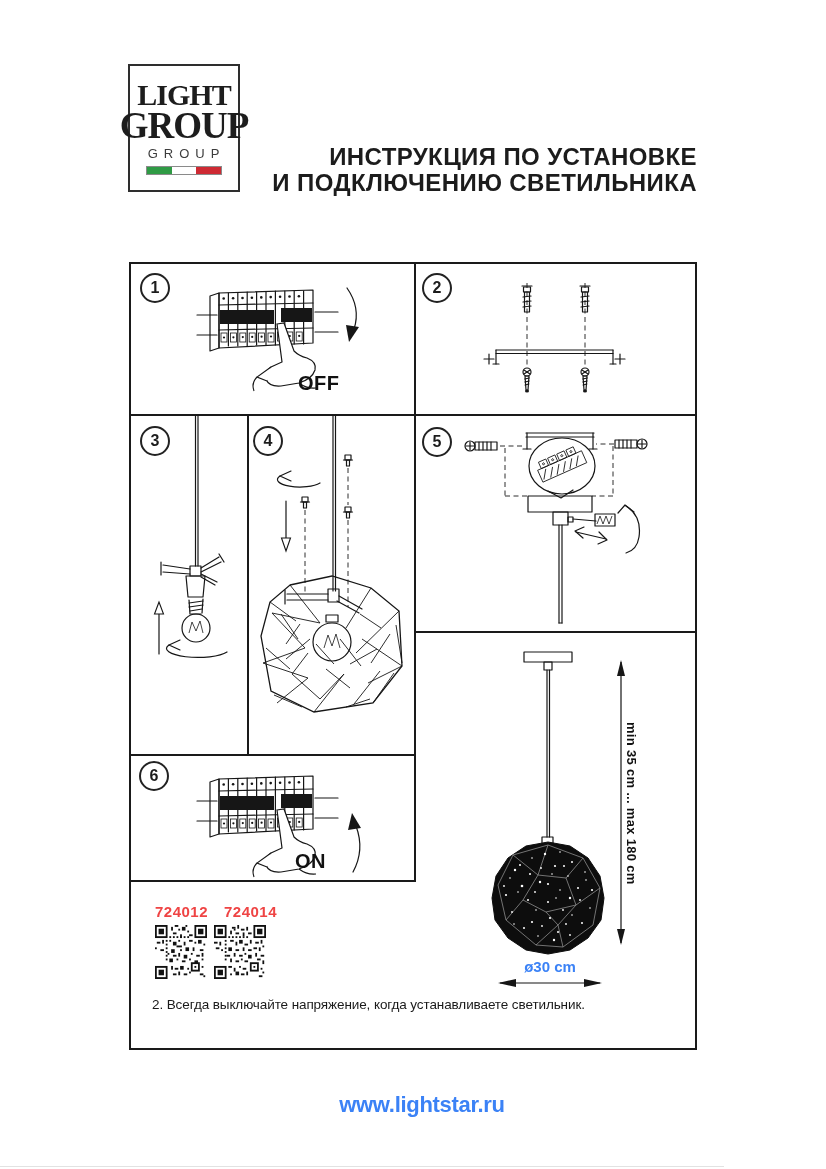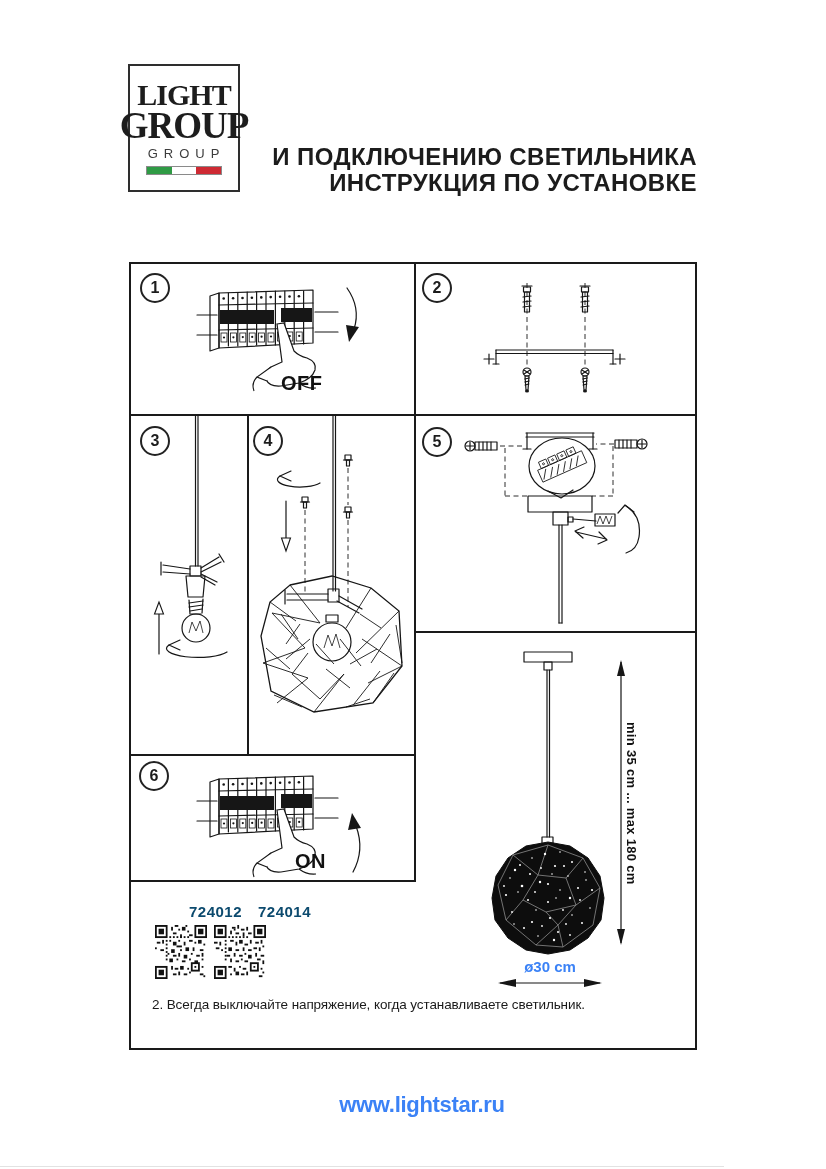--- a/index.html
+++ b/index.html
@@ -22,21 +22,21 @@
              font-weight:700;font-size:24px;line-height:26px;letter-spacing:0.4px;}
   
   .badge{position:absolute;width:30px;height:30px;border:2px solid #222;border-radius:50%;
          box-sizing:border-box;display:flex;align-items:center;justify-content:center;
          font-weight:700;font-size:16px;background:#fff;}
   .plabel{position:absolute;font-weight:700;font-size:20px;letter-spacing:0.5px;color:#111;}
   .vdim{position:absolute;left:624px;top:722px;writing-mode:vertical-rl;
         font-weight:700;font-size:13px;letter-spacing:0.3px;color:#111;}
   .hdim{position:absolute;left:498px;top:958px;width:104px;text-align:center;
         font-weight:700;font-size:15px;color:#3b82f6;}
-  .qr-label{position:absolute;font-weight:700;font-size:15px;letter-spacing:0.5px;color:#0c4a6e;margin-left:34px;}
+  .qr-label{position:absolute;font-weight:700;font-size:15px;letter-spacing:0.5px;color:#ef4444;}
   .notes{position:absolute;left:152px;top:997px;font-size:13.5px;line-height:16.5px;color:#1a1a1a;letter-spacing:-0.1px;}
   .footer{position:absolute;left:9px;top:1092px;width:826px;text-align:center;
           font-weight:700;font-size:22px;letter-spacing:-0.3px;color:#3b82f6;}
   .pageline{position:absolute;left:0;top:1166px;width:826px;height:1px;background:#e2e2e2;}
   svg{position:absolute;overflow:visible;}
   svg .s{stroke:#161616;stroke-width:1.2;fill:none;stroke-linecap:round;stroke-linejoin:round;}
   svg .thin{stroke:#161616;stroke-width:0.8;fill:none;}
   svg .dash{stroke:#161616;stroke-width:0.9;fill:none;stroke-dasharray:5 3.5;}
   svg .fill{fill:#161616;stroke:none;}
   svg .web{stroke:#161616;stroke-width:0.9;fill:none;}
@@ -51,22 +51,22 @@
     <div class="logo-l2">GROUP</div>
     <div class="logo-l3">GROUP</div>
     <div class="flag">
       <span style="background:#2f9b45"></span>
       <span style="background:#ffffff"></span>
       <span style="background:#ce2a33"></span>
     </div>
   </div>
 
   <div class="hdr-title">
+    <div>ИНСТРУКЦИЯ ПО УСТАНОВКЕ</div>
     <div>И ПОДКЛЮЧЕНИЮ СВЕТИЛЬНИКА</div>
-    <div>ИНСТРУКЦИЯ ПО УСТАНОВКЕ</div>
   </div>
 
   <div class="abs" style="left:129px;top:262px;width:568px;height:788px;border:2px solid #1a1a1a;box-sizing:border-box;"></div>
   <div class="line" style="top:414px;left:129px;width:568px;height:2px;"></div>
   <div class="line" style="top:631px;left:414px;width:283px;height:2px;"></div>
   <div class="line" style="top:754px;left:129px;width:287px;height:2px;"></div>
   <div class="line" style="top:880px;left:129px;width:287px;height:2px;"></div>
   <div class="line" style="left:414px;top:262px;width:2px;height:620px;"></div>
   <div class="line" style="left:247px;top:414px;width:2px;height:342px;"></div>
 
@@ -146,21 +146,21 @@
       <path d="M82,42 L89,41 L99,69 Q104,74 112,76 Q122,80 120,88 Q117,97 104,101 L86,104 Q74,105 71,97 Q69,90 76,85 L87,80 Z" fill="#fff" stroke="#161616" stroke-width="1.2"></path>
       <path d="M76,85 L62,95 L72,99" fill="#fff" stroke="#161616" stroke-width="1.1"></path>
       <path d="M62,95 Q56,101 59,109" fill="none" stroke="#161616" stroke-width="1.1"></path>
       <path d="M104,101 Q112,107 121,106" fill="none" stroke="#161616" stroke-width="1.1"></path>
     </g>
     <g>
       <path d="M152,6 Q166,26 159,47" class="s"></path>
       <polygon points="151,43 164,45 154,60" class="fill"></polygon>
     </g>
   </svg>
-  <div class="plabel" style="left:281px;top:372px;">OFF</div>
+  <div class="plabel" style="left:298px;top:372px;">OFF</div>
 
   <svg style="left:482px;top:280px;" width="145" height="115" viewBox="0 0 145 115">
     <line x1="45" y1="3" x2="45" y2="86" class="dash"></line>
     <line x1="103" y1="3" x2="103" y2="86" class="dash"></line>
     <g class="s">
       <line x1="40" y1="6" x2="50" y2="6"></line>
         <rect x="41.5" y="7" width="7" height="5"></rect>
       <rect x="42.5" y="12" width="5" height="20"></rect>
       <line x1="41" y1="17" x2="49" y2="16"></line>
         <line x1="41" y1="22" x2="49" y2="21"></line>

